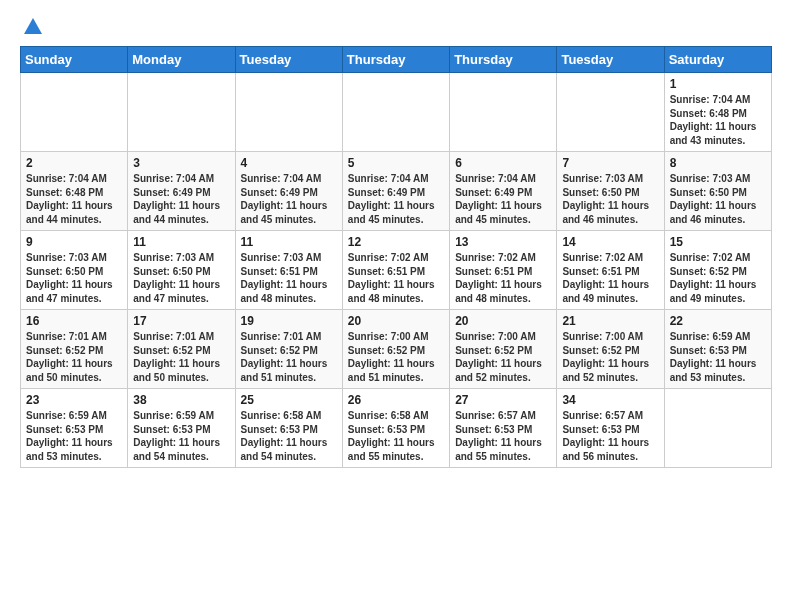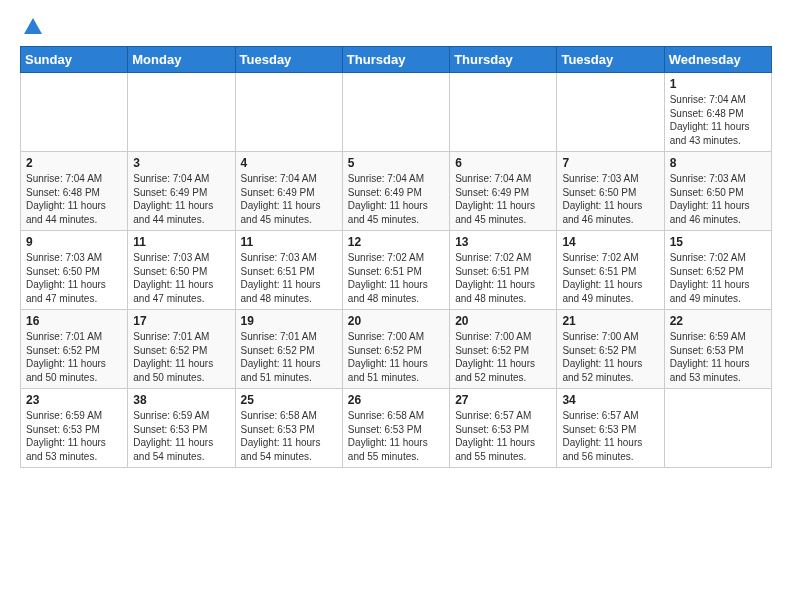--- a/index.html
+++ b/index.html
@@ -80,20 +80,21 @@
       font-size: 12px;
       font-weight: bold;
       color: #222;
       display: block;
       margin-bottom: 2px;
     }
     .day-info {
       font-size: 10px;
       color: #333;
       line-height: 1.35;
+      font-weight: bold;
     }
     .empty {
       background: #f5f5f5;
     }
   </style>
 </head>
 <body>
 
 <div class="page">
   <div class="header">
@@ -114,21 +115,21 @@
 
   <table class="calendar">
     <thead>
       <tr>
       <th>Sunday</th>
           <th>Monday</th>
           <th>Tuesday</th>
           <th>Thursday</th>
           <th>Thursday</th>
           <th>Tuesday</th>
-          <th>Wednesday</th>
+          <th>Saturday</th>
         </tr>
     </thead>
     <tbody id="calendar-body">
     <tr>
           <td class="empty"></td>
           <td class="empty"></td>
           <td class="empty"></td>
           <td class="empty"></td>
           <td class="empty"></td>
           <td class="empty"></td>

